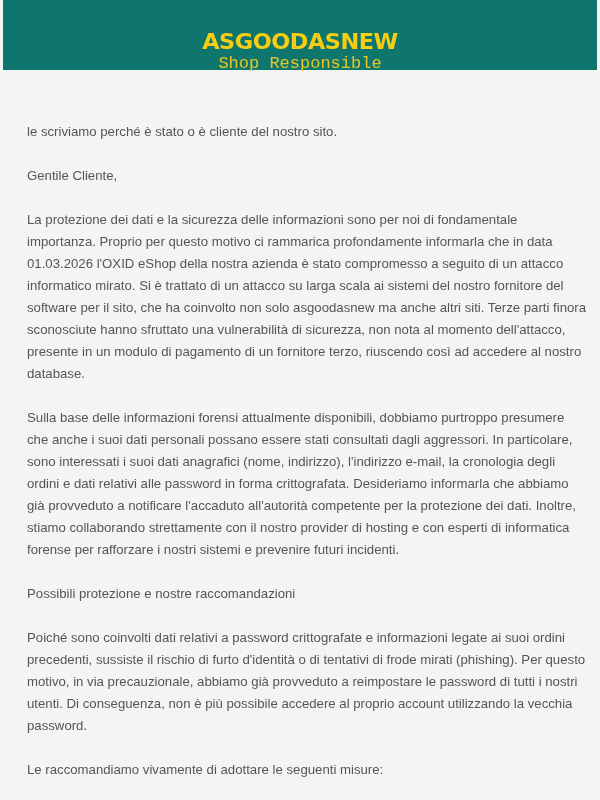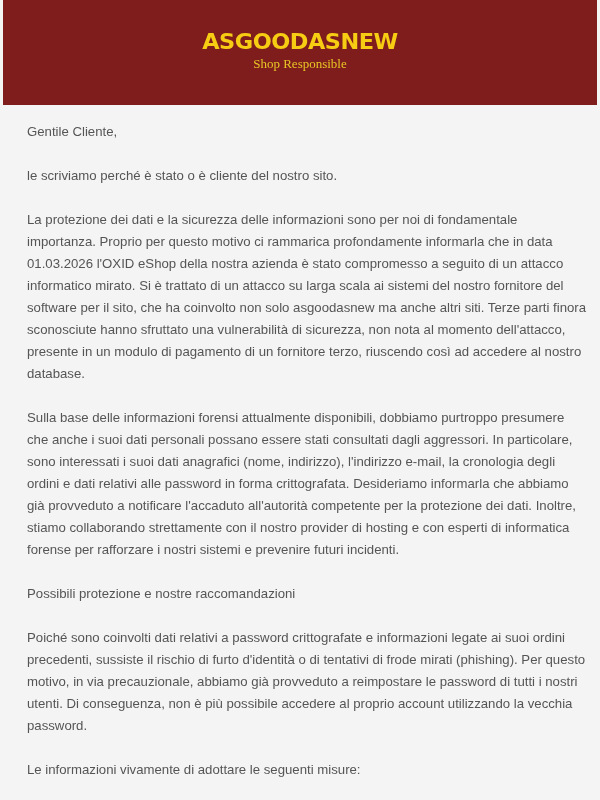--- a/index.html
+++ b/index.html
@@ -18,42 +18,42 @@
       position: absolute;
       left: 0; top: 0;
       width: 600px; height: 800px;
       background: #f4f4f4;
     }
     .header {
       position: absolute;
       left: 3px;
       top: 0;
       width: 594px;
-      height: 105px;
-      background: #7f1d1d;
+      height: 70px;
+      background: #0f766e;
       text-align: center;
     }
     .brand {
       position: absolute;
       left: 0; right: 0;
       top: 30px;
       font-family: "DejaVu Sans", sans-serif;
       font-weight: bold;
       font-size: 22px;
       letter-spacing: -0.5px;
       color: #f6cd13;
       line-height: 24px;
       transform: scaleX(1.02);
     }
     .tagline {
       position: absolute;
       left: 0; right: 0;
       top: 57px;
-      font-family: Liberation Serif, serif;
-      font-size: 13px;
+      font-family: Liberation Mono, monospace;
+      font-size: 17px;
       color: #e8c624;
       line-height: 14px;
     }
     .content {
       position: absolute;
       left: 27px;
       top: 121px;
       width: 560px;
       color: #555555;
       font-size: 13.2px;
@@ -66,21 +66,21 @@
 </head>
 <body>
 
 <div class="frame">
   <div class="header">
     <div class="brand">ASGOODASNEW</div>
     <div class="tagline">Shop Responsible</div>
   </div>
 
   <div class="content">
+    <p>le scriviamo perché è stato o è cliente del nostro sito.</p>
     <p>Gentile Cliente,</p>
-    <p>le scriviamo perché è stato o è cliente del nostro sito.</p>
     <p>La protezione dei dati e la sicurezza delle informazioni sono per noi di fondamentale importanza. Proprio per questo motivo ci rammarica profondamente informarla che in data 01.03.2026 l'OXID eShop della nostra azienda è stato compromesso a seguito di un attacco informatico mirato. Si è trattato di un attacco su larga scala ai sistemi del nostro fornitore del software per il sito, che ha coinvolto non solo asgoodasnew ma anche altri siti. Terze parti finora sconosciute hanno sfruttato una vulnerabilità di sicurezza, non nota al momento dell'attacco, presente in un modulo di pagamento di un fornitore terzo, riuscendo così ad accedere al nostro database.</p>
     <p>Sulla base delle informazioni forensi attualmente disponibili, dobbiamo purtroppo presumere che anche i suoi dati personali possano essere stati consultati dagli aggressori. In particolare, sono interessati i suoi dati anagrafici (nome, indirizzo), l'indirizzo e-mail, la cronologia degli ordini e dati relativi alle password in forma crittografata. Desideriamo informarla che abbiamo già provveduto a notificare l'accaduto all'autorità competente per la protezione dei dati. Inoltre, stiamo collaborando strettamente con il nostro provider di hosting e con esperti di informatica forense per rafforzare i nostri sistemi e prevenire futuri incidenti.</p>
     <p>Possibili protezione e nostre raccomandazioni</p>
     <p>Poiché sono coinvolti dati relativi a password crittografate e informazioni legate ai suoi ordini precedenti, sussiste il rischio di furto d'identità o di tentativi di frode mirati (phishing). Per questo motivo, in via precauzionale, abbiamo già provveduto a reimpostare le password di tutti i nostri utenti. Di conseguenza, non è più possibile accedere al proprio account utilizzando la vecchia password.</p>
-    <p>Le informazioni vivamente di adottare le seguenti misure:</p>
+    <p>Le raccomandiamo vivamente di adottare le seguenti misure:</p>
   </div>
 </div>
 
 </body></html>

